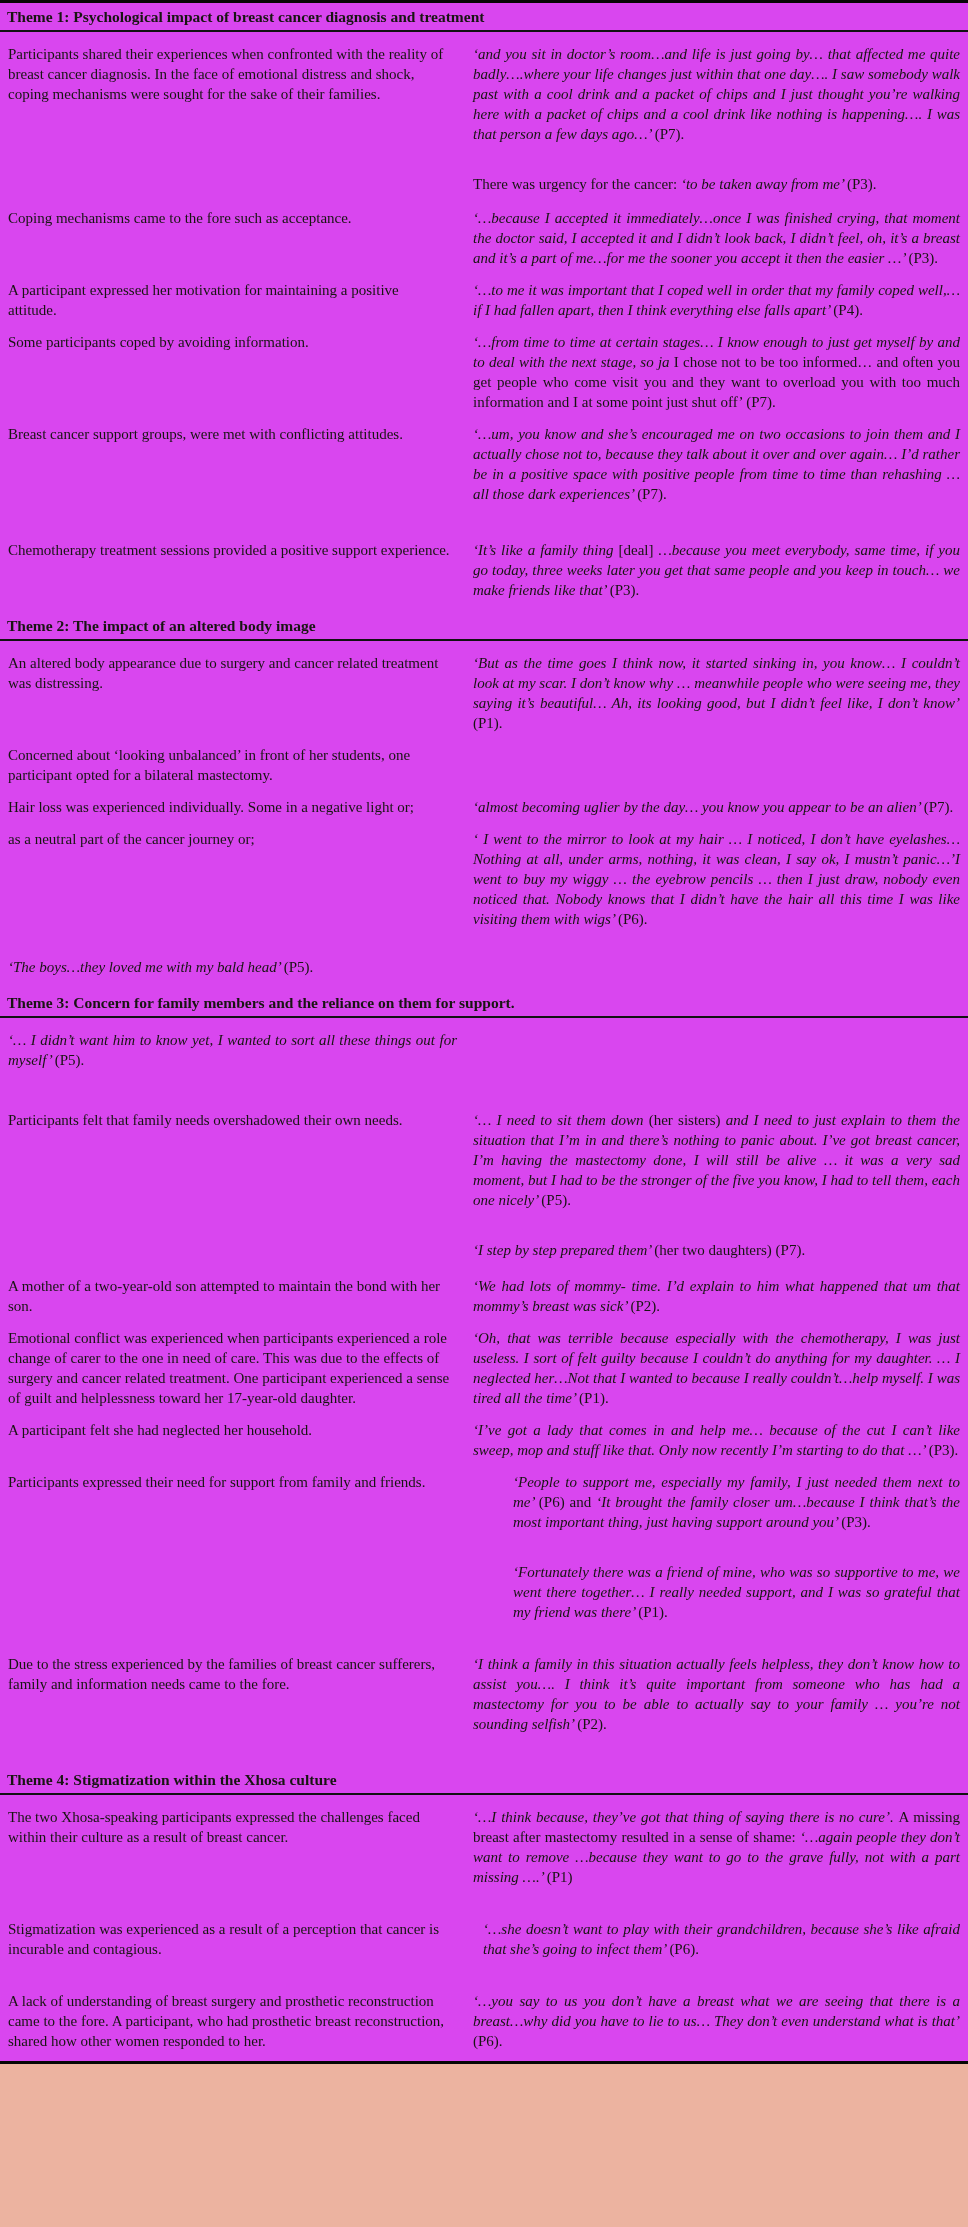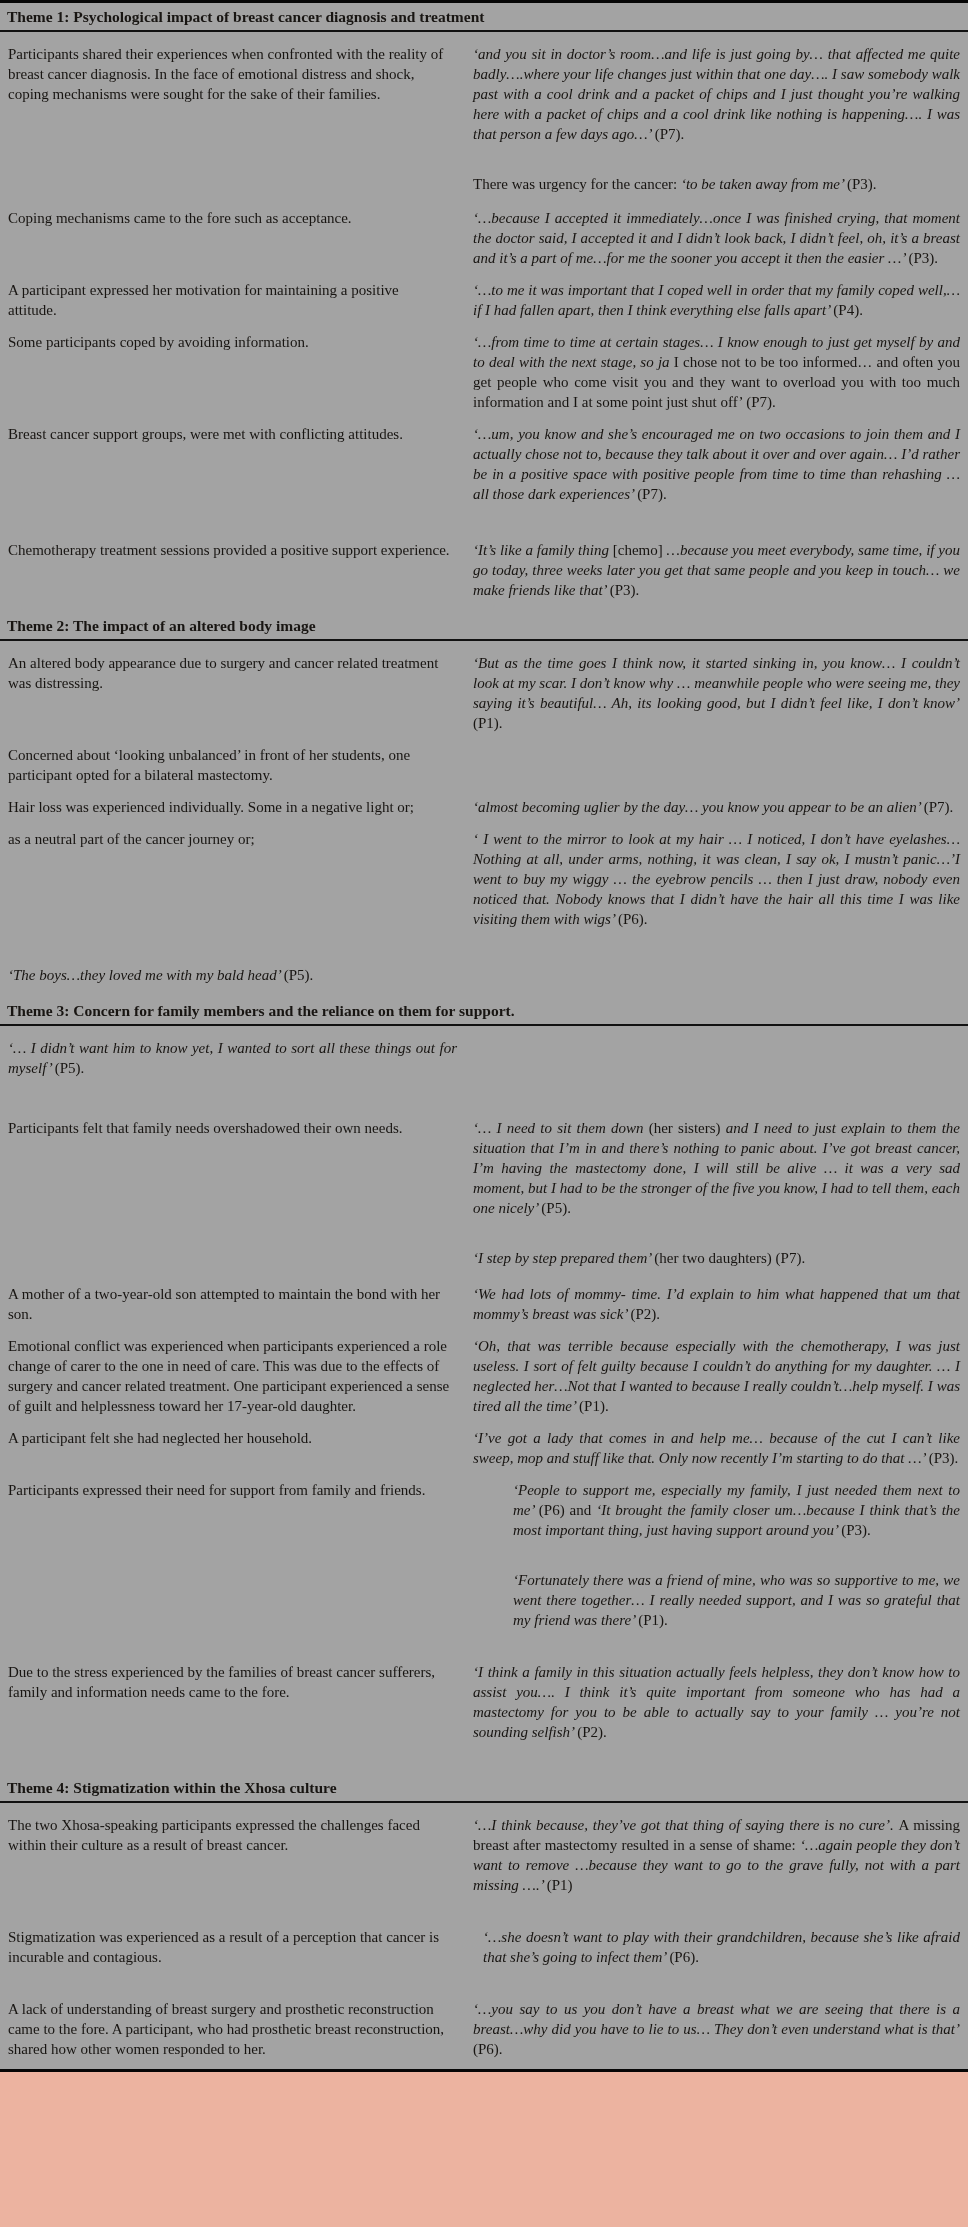--- a/index.html
+++ b/index.html
@@ -3,21 +3,21 @@
 <meta charset="utf-8">
 <style>
   html, body {
     margin: 0;
     padding: 0;
     background: #ecb3a0;
   }
   .doc {
     width: 968px;
     box-sizing: border-box;
-    background: #a3a3a3;
+    background: #d946ef;
     color: #181512;
     font-family: "Liberation Serif", "DejaVu Serif", serif;
     font-size: 15px;
     border-top: 3px solid #060606;
     border-bottom: 3px solid #060606;
     padding-bottom: 6px;
   }
   .theme-header {
     margin: 0;
     padding: 4px 8px 3px 7px;
@@ -47,21 +47,21 @@
     line-height: 20px;
     text-align: justify;
   }
   .cell.right p { margin: 0; }
   .cell.right p + p { margin-top: 30px; }
   .it { font-style: italic; }
   .up { font-style: normal; }
   
   .s1-r1 { margin-bottom: 14px; }
   .s1-r5 { margin-bottom: 36px; }
-  .s2-r4 { margin-bottom: 36px; }
+  .s2-r4 { margin-bottom: 28px; }
   .s3-r1 { margin-bottom: 40px; }
   .s3-r2 { margin-bottom: 16px; }
   .s3-r6 { margin-bottom: 32px; gap: 40px; }
   .s3-r7 { margin-bottom: 32px; }
   .s4-r1 { margin-bottom: 32px; }
   .s4-r2 { margin-bottom: 32px; gap: 10px; }
   .s4-r3 { margin-bottom: 4px; }
 </style>
 </head>
 <body>
@@ -104,21 +104,21 @@
   <div class="row s1-r5">
     <div class="cell left">Breast cancer support groups, were met with conflicting attitudes.</div>
     <div class="cell right">
               <p><span class="it">‘…um, you know and she’s encouraged me on two occasions to join them and I actually chose not to, because they talk about it over and over again… I’d rather be in a positive space with positive people from time to time than rehashing … all those dark experiences’ </span><span class="up">(P7).</span></p>
             </div>
   </div>
 
   <div class="row s1-r6">
     <div class="cell left">Chemotherapy treatment sessions provided a positive support experience.</div>
     <div class="cell right">
-              <p><span class="it">‘It’s like a family thing </span><span class="up">[chemo] </span><span class="it">…because you meet everybody, same time, if you go today, three weeks later you get that same people and you keep in touch… we make friends like that’ </span><span class="up">(P3).</span></p>
+              <p><span class="it">‘It’s like a family thing </span><span class="up">[deal] </span><span class="it">…because you meet everybody, same time, if you go today, three weeks later you get that same people and you keep in touch… we make friends like that’ </span><span class="up">(P3).</span></p>
             </div>
   </div>
 </div>
   </section>
 
   <section class="theme-section">
     <h2 class="theme-header">Theme 2: The impact of an altered body image</h2>
     <hr class="theme-rule">
     <div class="rows">
   <div class="row s2-r1">

